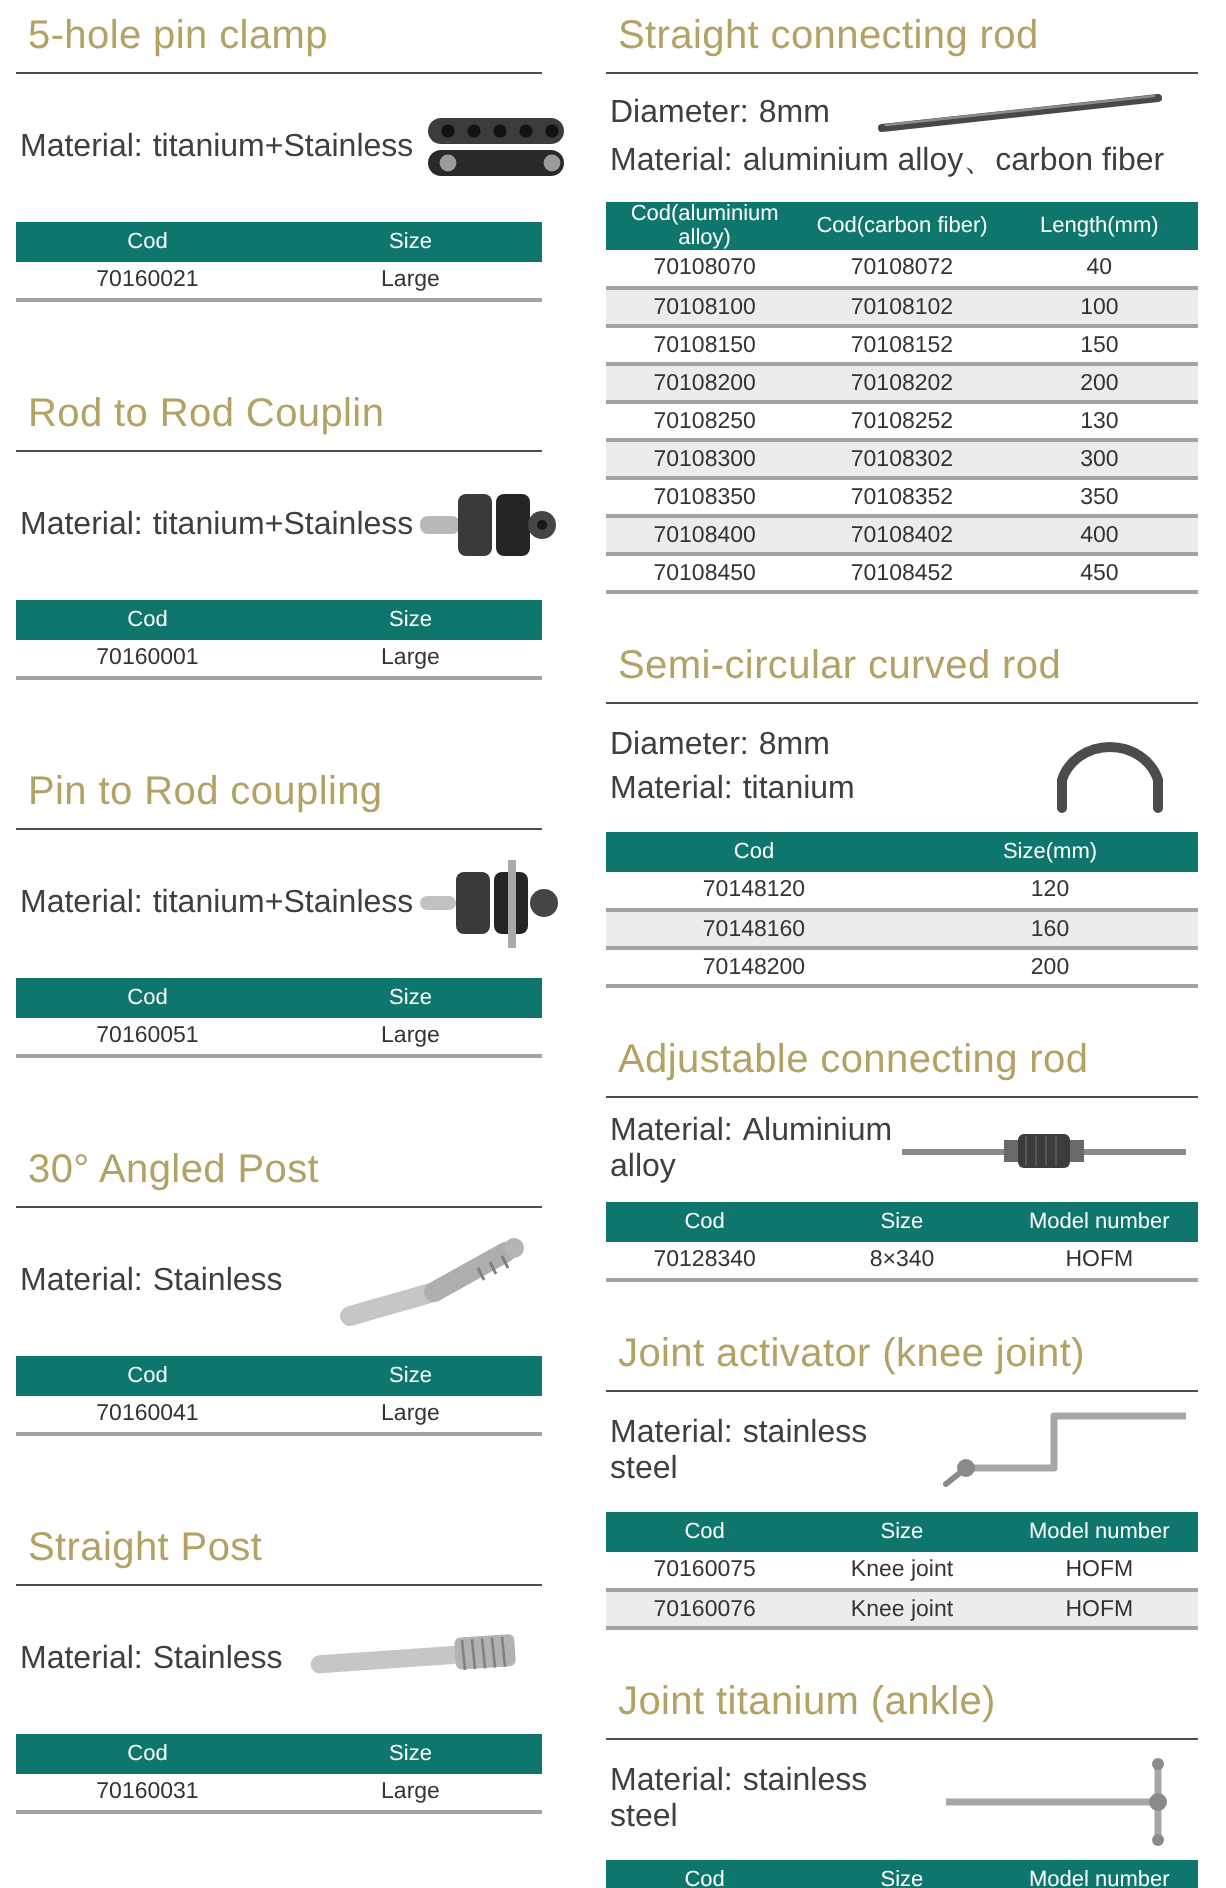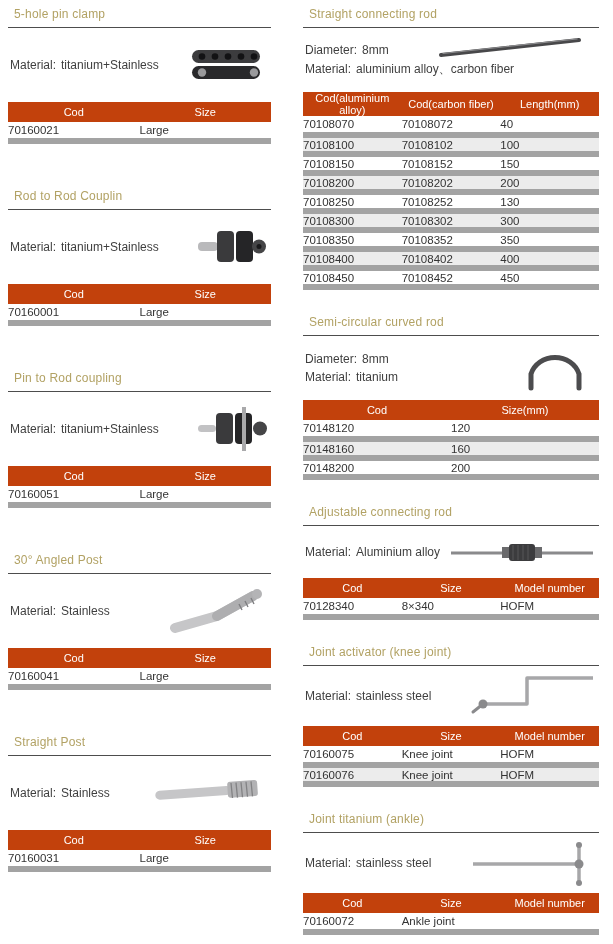--- a/index.html
+++ b/index.html
@@ -11,44 +11,44 @@
   }
   .page { display:flex; padding:4px 10px 0 8px; gap:32px; }
   .col { flex:none; }
   .col-left  { width:263px; }
   .col-right { width:296px; }
 
   .product { margin-bottom:42px; }
   .col-right .product { margin-bottom:22px; }
 
   .title {
-    font-size:12px; font-weight:400; color:#b2a264;
+    font-size:20px; font-weight:400; color:#b2a264;
     padding:3px 4px 6px 6px; letter-spacing:0.2px;
   }
   .rule { border-bottom:1px solid #4d4d4d; }
 
   .specs-media {
     display:flex; justify-content:space-between; align-items:center;
     min-height:74px; padding:4px 2px;
   }
   .col-right .specs-media { min-height:52px; }
   .col-right .specs-media.tall { min-height:64px; }
   .specs { flex:1; }
-  .spec-line { font-size:12px; color:#3f3f3f; margin:4px 0; }
+  .spec-line { font-size:16px; color:#3f3f3f; margin:4px 0; }
   .spec-label { margin-right:5px; }
   .media { flex:none; display:flex; align-items:center; justify-content:flex-end; }
 
   table { width:100%; border-collapse:collapse; font-size:11.5px; table-layout:fixed; }
   thead th {
-    background:#c2410c; color:#ffffff; font-weight:400;
+    background:#0f766e; color:#ffffff; font-weight:400;
     height:20px; text-align:center; font-size:11px;
   }
   tbody td {
-    height:19px; background:#ffffff;
-    border-bottom:6px solid #a3a3a3; color:#333;
+    text-align:center; height:19px; background:#ffffff;
+    border-bottom:2px solid #a3a3a3; color:#333;
   }
   tbody tr:nth-child(even) td { background:#ececec; }
 </style>
 </head>
 <body>
 
 <div class="page">
 
   <div class="col col-left">
 

